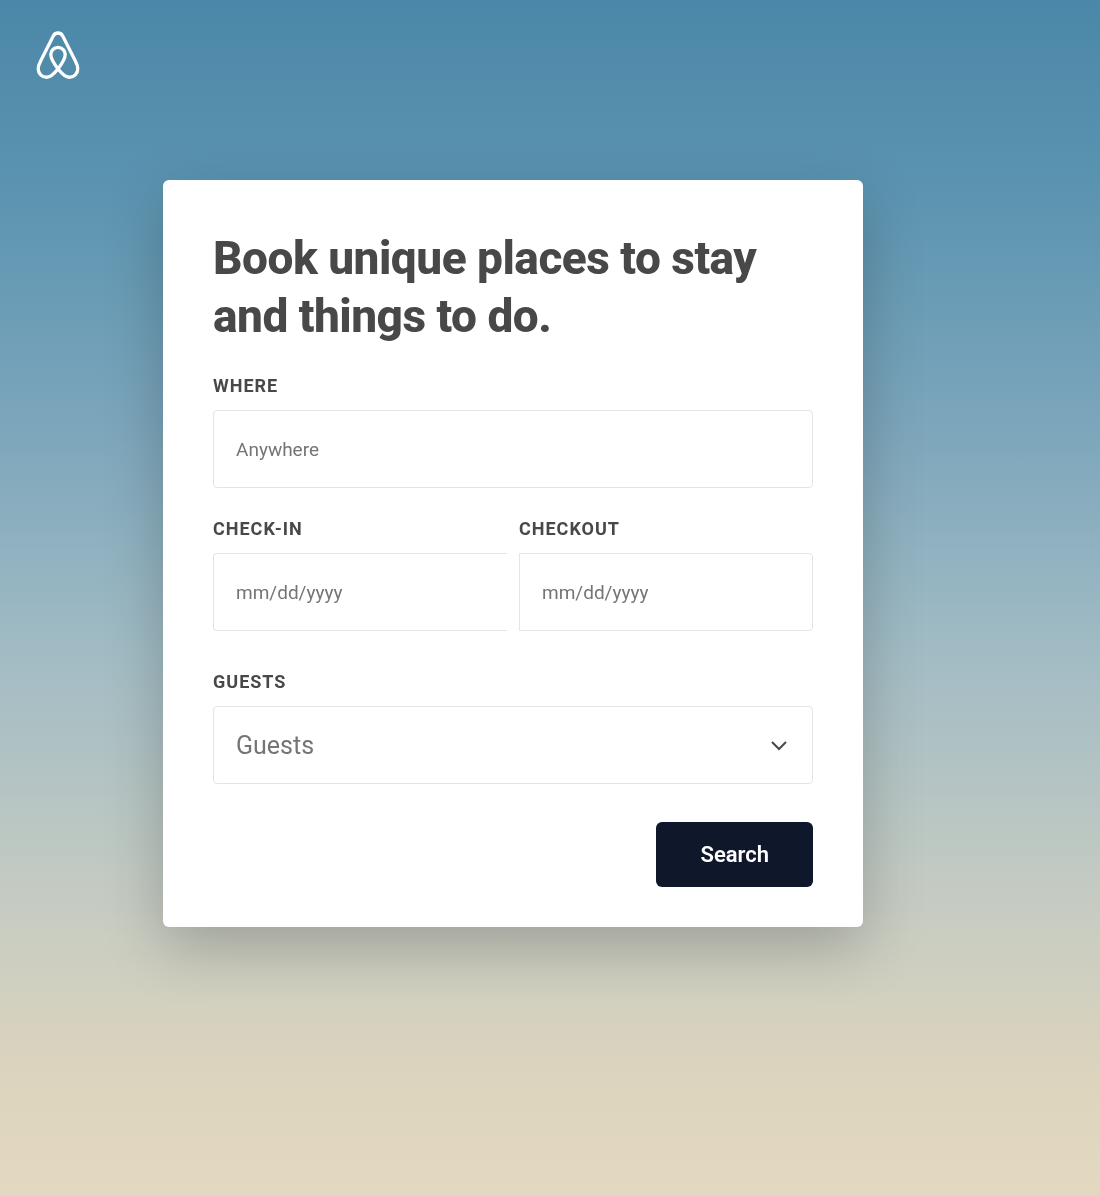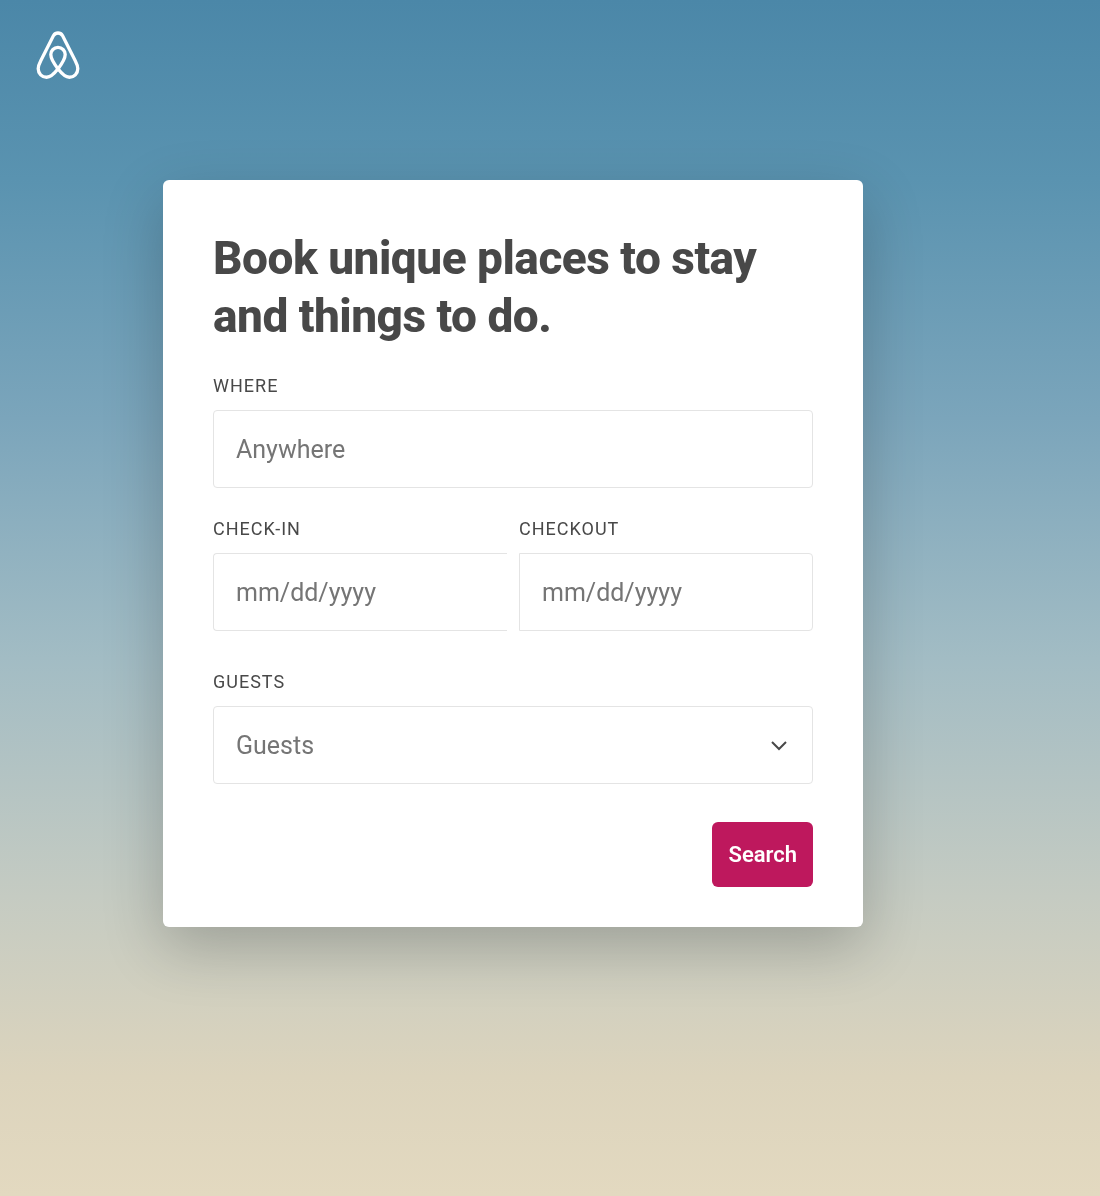--- a/index.html
+++ b/index.html
@@ -45,32 +45,32 @@
       color: #484848;
       line-height: 1.25;
       letter-spacing: -0.5px;
       margin-bottom: 30px;
     }
     .field-group {
       margin-bottom: 30px;
     }
     .field-label {
       font-size: 18px;
-      font-weight: 400;
+      font-weight: 700;
       color: #484848;
       letter-spacing: 1px;
       margin-bottom: 14px;
     }
     .text-input {
       width: 100%;
       height: 78px;
       border: 1px solid #e4e4e4;
       border-radius: 4px;
       padding: 14px 22px;
-      font-size: 25px;
+      font-size: 19px;
       font-family: inherit;
       color: #a16207;
       outline: none;
     }
     .text-input::placeholder {
       color: #757575;
     }
     .date-row {
       display: flex;
       gap: 12px;
@@ -122,25 +122,25 @@
       stroke: #484848;
       stroke-width: 2;
       fill: none;
     }
     .button-row {
       display: flex;
       justify-content: flex-end;
       margin-top: 38px;
     }
     .search-btn {
-      background: #be185d;
+      background: #0f172a;
       color: #fff;
       border: none;
       border-radius: 6px;
-      padding: 20px 16px;
+      padding: 20px 44px;
       font-size: 22px;
       font-weight: 600;
       font-family: inherit;
       cursor: pointer;
       text-align: center;
     }
   </style>
 </head>
 <body>
 

